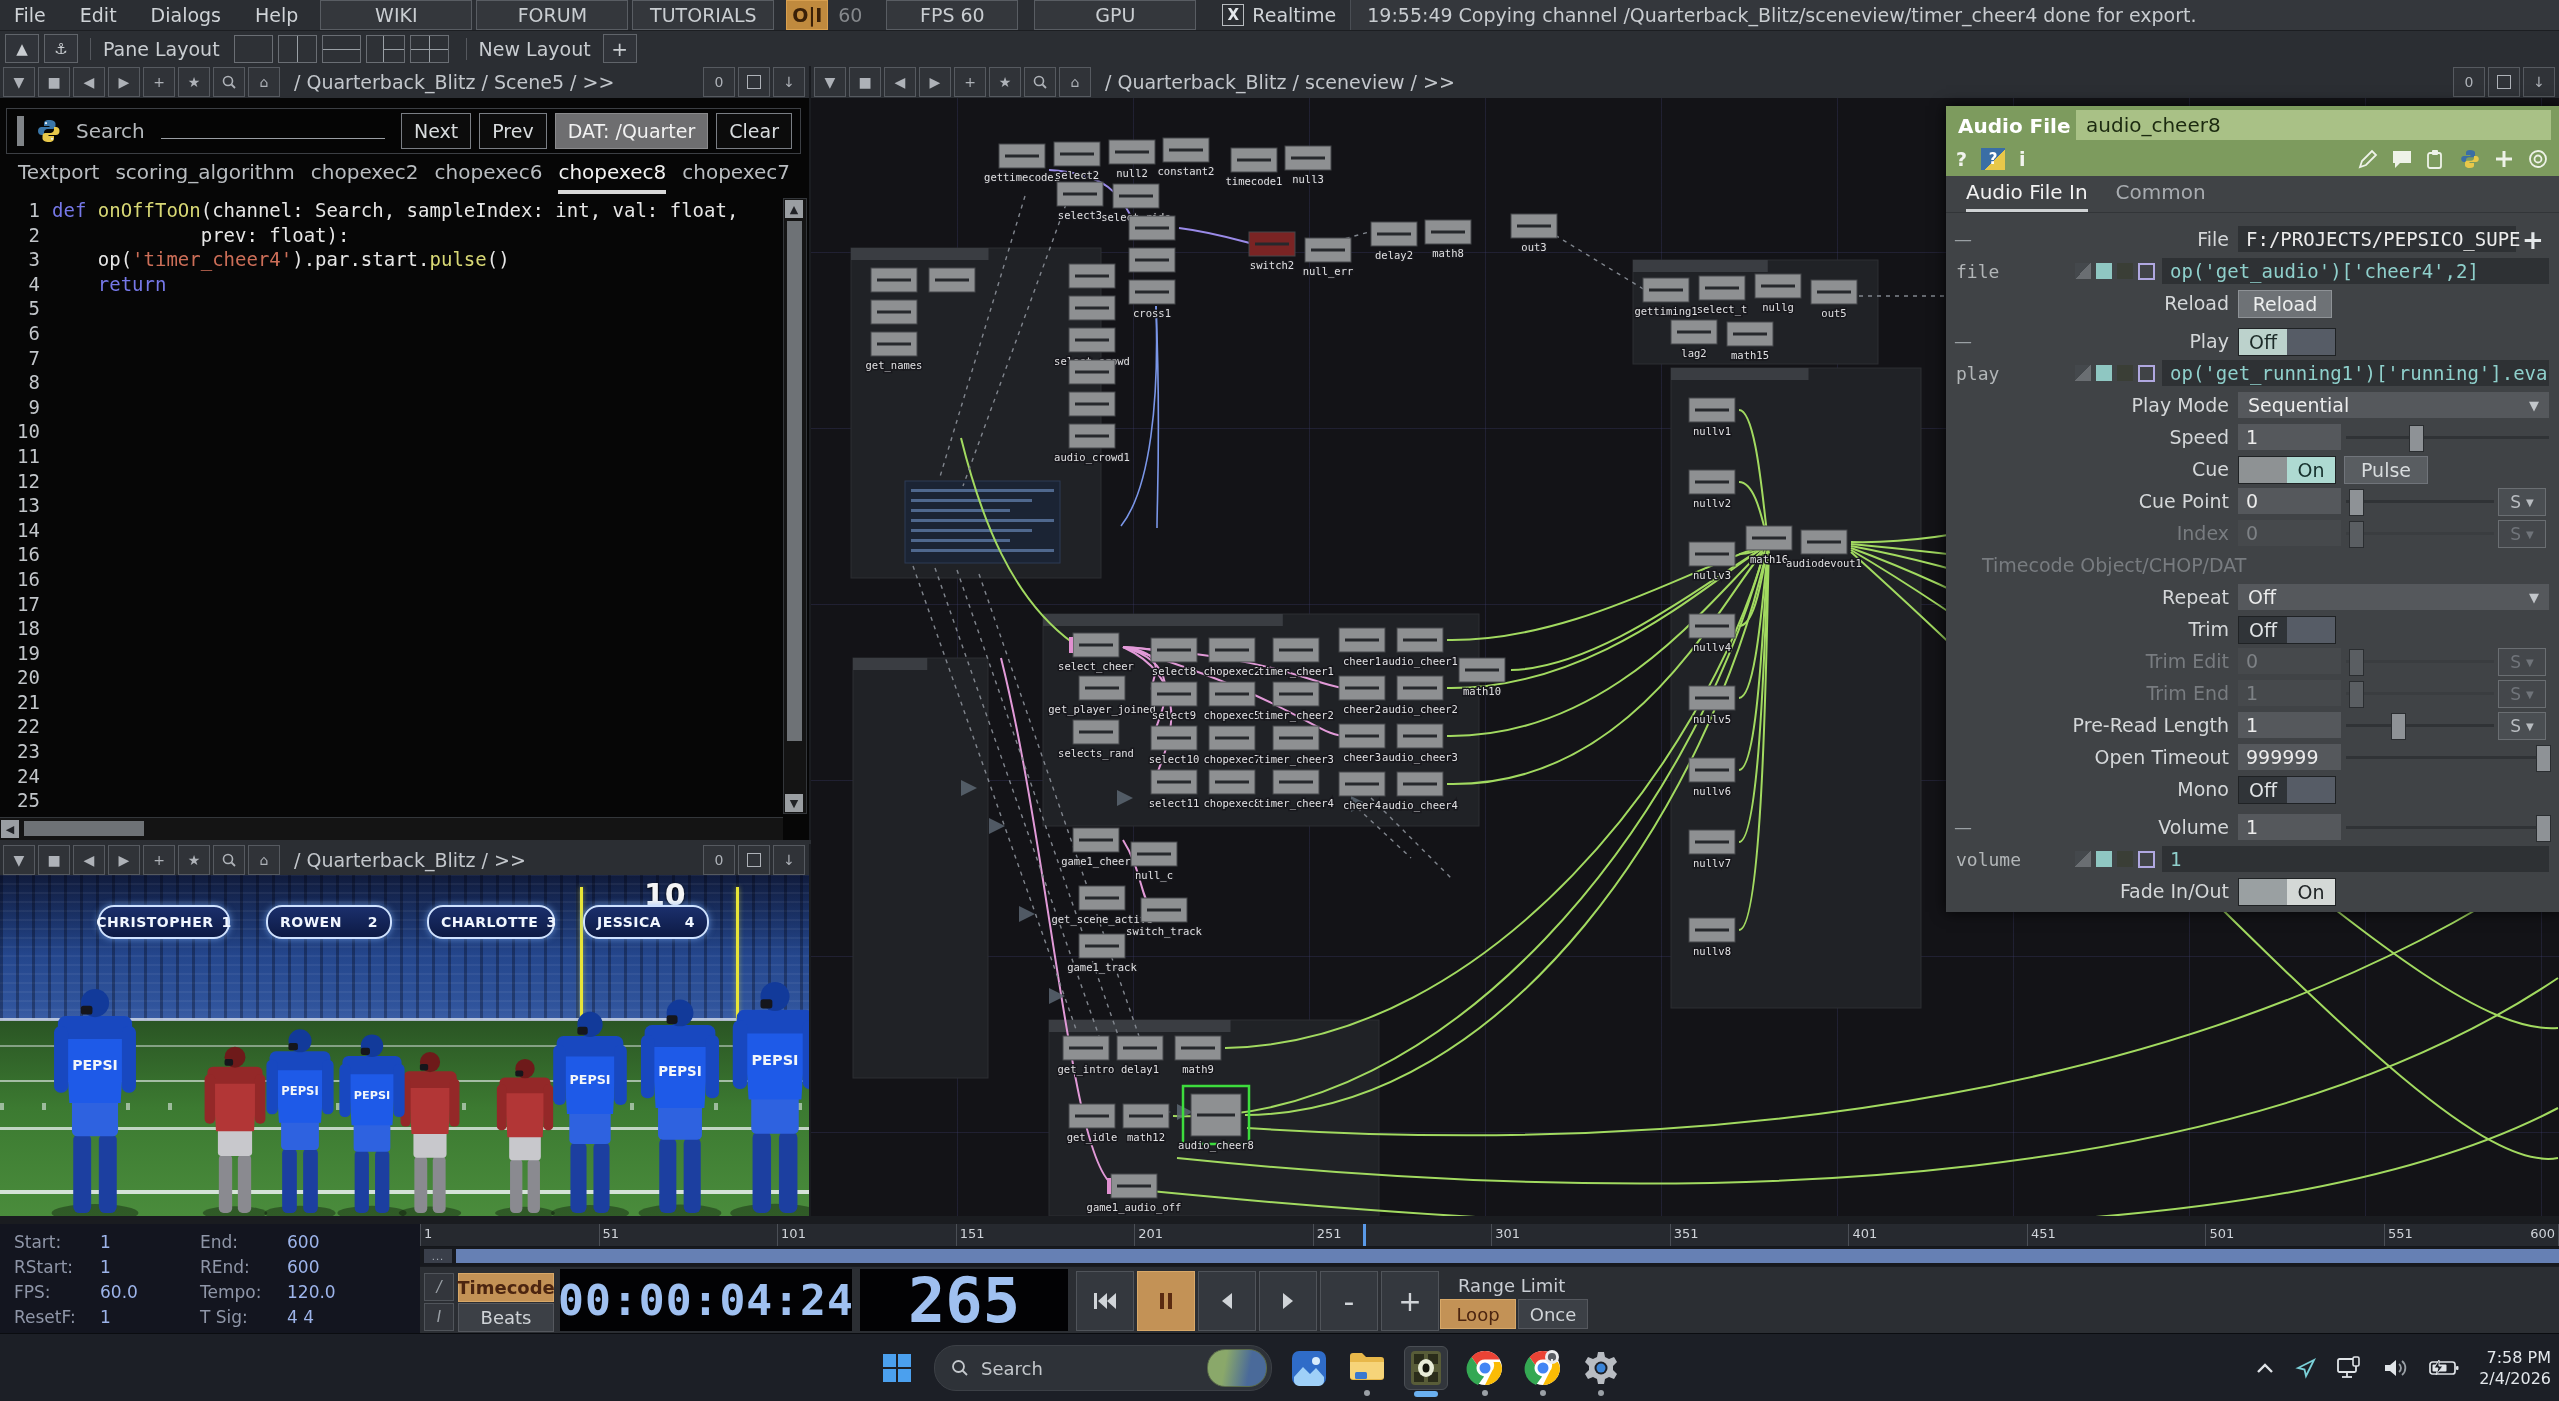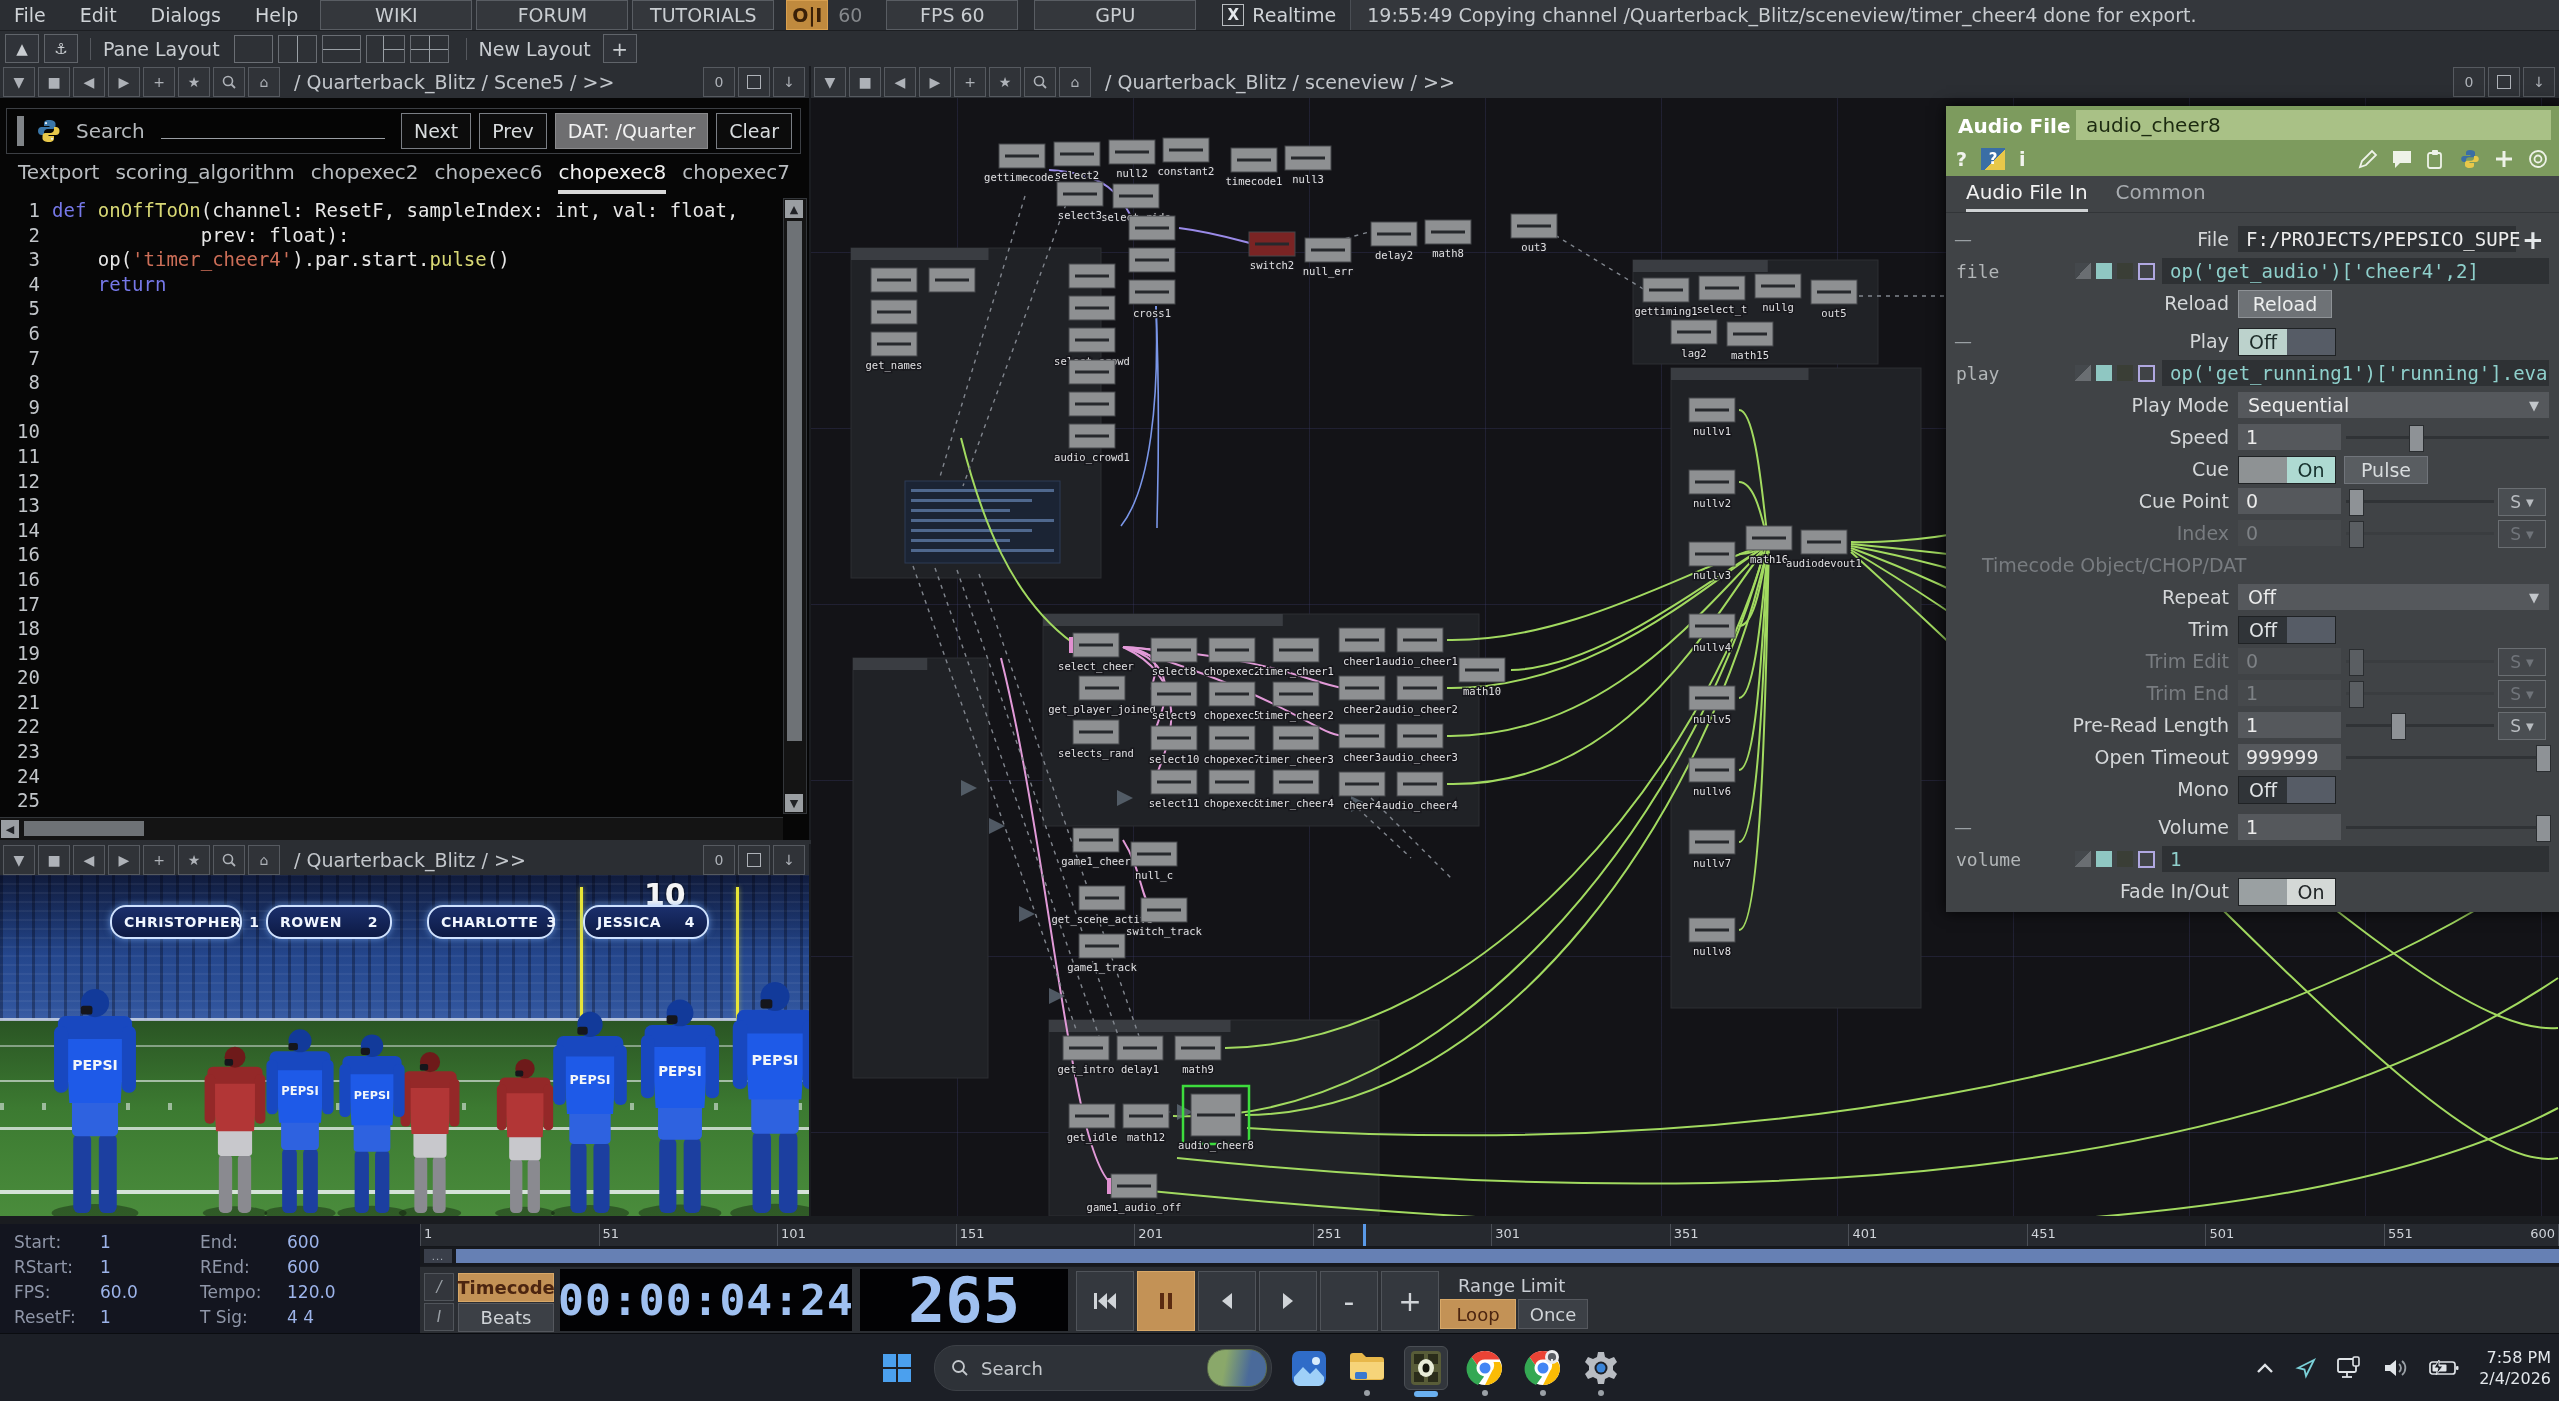--- a/index.html
+++ b/index.html
@@ -274,21 +274,21 @@
     </div>
     <div id="tabs-row">
         <span class="ed-tab">Textport</span>
         <span class="ed-tab">scoring_algorithm</span>
         <span class="ed-tab">chopexec2</span>
         <span class="ed-tab">chopexec6</span>
         <span class="ed-tab active">chopexec8</span>
         <span class="ed-tab">chopexec7</span>
       </div>
     <div id="code-area">
-        <div class="code-line"><span class="gut">1</span><span class="t-kw">def </span><span class="t-fn">onOffToOn</span><span class="t-pl">(channel: ResetF, sampleIndex: int, val: float,</span></div>
+        <div class="code-line"><span class="gut">1</span><span class="t-kw">def </span><span class="t-fn">onOffToOn</span><span class="t-pl">(channel: Search, sampleIndex: int, val: float,</span></div>
         <div class="code-line"><span class="gut">2</span><span class="t-pl">             prev: float):</span></div>
         <div class="code-line"><span class="gut">3</span><span class="t-pl">    op(</span><span class="t-st">'timer_cheer4'</span><span class="t-pl">).par.start.</span><span class="t-fn">pulse</span><span class="t-pl">()</span></div>
         <div class="code-line"><span class="gut">4</span><span class="t-kw">    return</span></div>
         <div class="code-line"><span class="gut">5</span></div>
         <div class="code-line"><span class="gut">6</span></div>
         <div class="code-line"><span class="gut">7</span></div>
         <div class="code-line"><span class="gut">8</span></div>
         <div class="code-line"><span class="gut">9</span></div>
         <div class="code-line"><span class="gut">10</span></div>
         <div class="code-line"><span class="gut">11</span></div>
@@ -349,21 +349,21 @@
         <div class="yard" style="top:24px;height:2px;opacity:.45;"></div>
         <div class="yard" style="top:59px;height:2px;opacity:.6;"></div>
         <div class="hashrow" style="top:82px;"></div>
         <div class="yard" style="top:106px;height:3px;opacity:.75;"></div>
         <div class="yard" style="top:169px;height:4px;opacity:.85;"></div>
       </div>
       <div class="goal-line" style="left:580px;"></div>
       <div class="goal-line" style="left:736px;"></div>
       <div id="yard-num" style="left:644px;">10</div>
       <div id="pills">
-          <div class="pill" style="left: 110px; width: 128px;">
+          <div class="pill" style="left: 98px; width: 128px; justify-content: center;">
             <span class="pname">CHRISTOPHER</span>
             <span class="pnum">1</span>
           </div>
           <div class="pill" style="left: 266px; width: 122px;">
             <span class="pname">ROWEN</span>
             <span class="pnum">2</span>
           </div>
           <div class="pill" style="left: 427px; width: 124px;">
             <span class="pname">CHARLOTTE</span>
             <span class="pnum">3</span>

